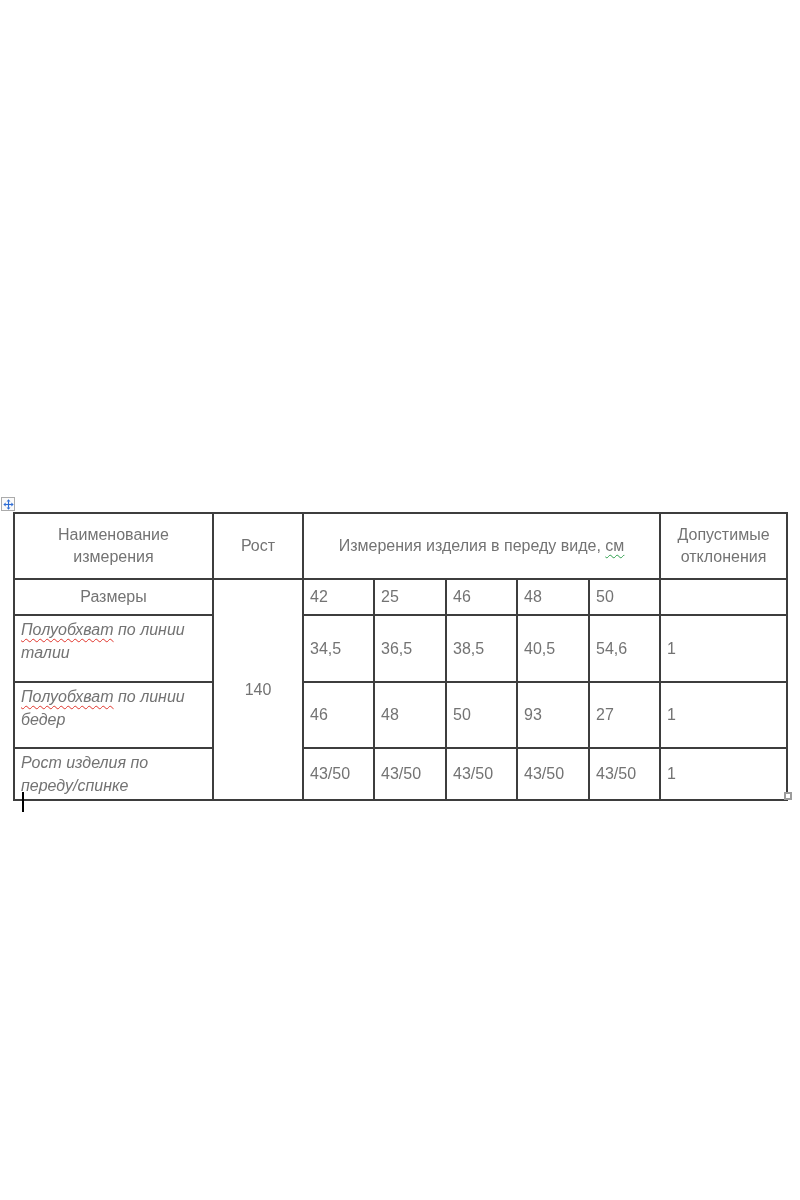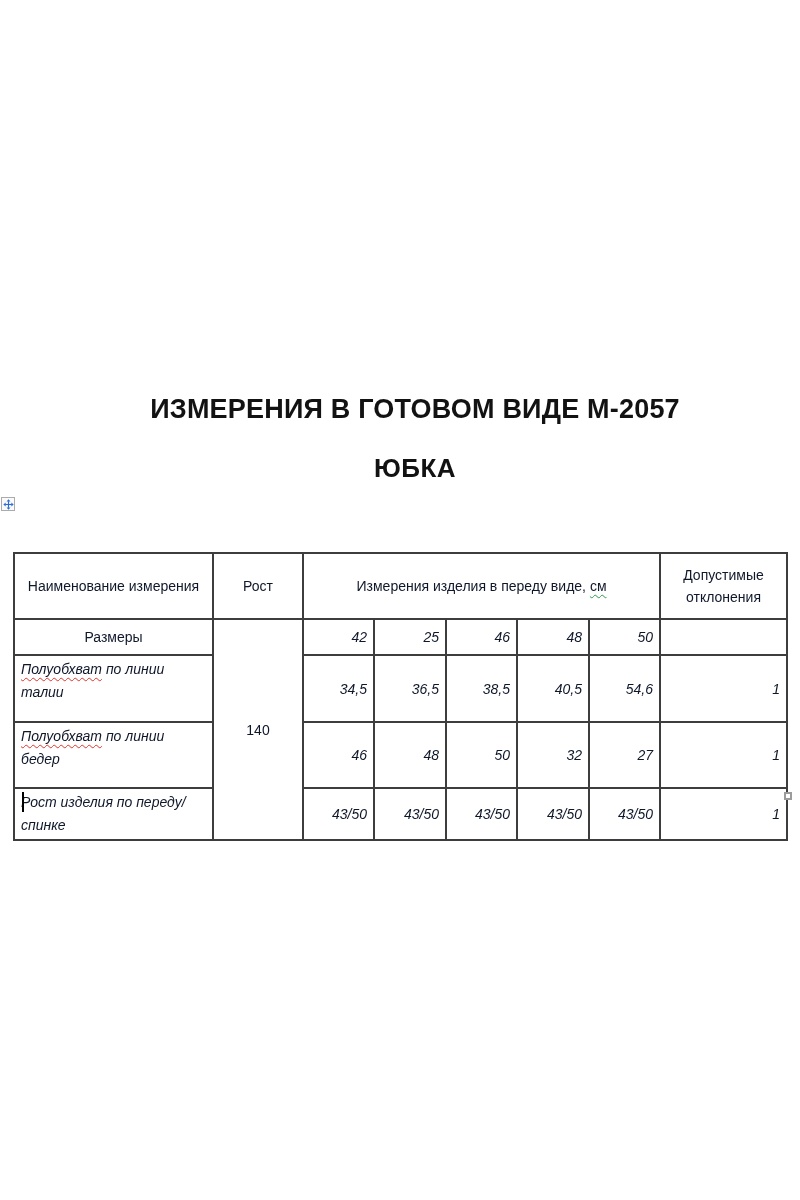--- a/index.html
+++ b/index.html
@@ -22,37 +22,37 @@
     position:absolute; left:30px; top:452px; width:770px;
     margin:0; text-align:center;
     font-size:26px; font-weight:700; line-height:32px;
     color:#121212; letter-spacing:0.5px;
   }
 
   
   table.meas {
     position:absolute; left:13px; top:512px;
     border-collapse:collapse; table-layout:fixed;
-    font-size:14px; color:#0f172a;margin-top:40px;
+    font-size:16px; color:#737373;
   }
   table.meas td {
     border:2px solid #3d3d3d;
     padding:2px 6px;
     background:#ffffff;
     overflow:hidden;
   }
   .r-header td { height:60px; text-align:center; vertical-align:middle; line-height:22px; }
   .r-sizes  td { height:30px; }
   .r-waist  td { height:61px; }
   .r-hips   td { height:60px; }
   .r-length td { height:44px; }
 
   td.lbl  { text-align:left; vertical-align:top; line-height:23px; padding-top:3px;font-style:italic; }
   td.cnt  { text-align:center; vertical-align:middle; }
-  td.num  { text-align:right; vertical-align:middle;font-style:italic; }
+  td.num  { text-align:left; vertical-align:middle; }
 
   .sq-red {
     text-decoration-line:underline;
     text-decoration-style:wavy;
     text-decoration-color:#e0342b;
     text-decoration-thickness:1px;
     text-underline-offset:3px;
     text-decoration-skip-ink:none;
   }
   .sq-green {
@@ -88,22 +88,20 @@
     position:absolute; left:22px; top:792px;
     width:2px; height:20px;
     background:#000000;
   }
 </style>
 </head>
 <body>
 
 <div class="page">
 
-  <h1 class="doc-title">ИЗМЕРЕНИЯ В ГОТОВОМ ВИДЕ М-2057</h1>
-  <h2 class="doc-subtitle">ЮБКА</h2>
 
   <div class="move-handle" title="">
     <svg viewBox="0 0 16 16" aria-hidden="true">
       <g fill="#2a6ad4">
         <polygon points="8,0.5 5.2,3.8 10.8,3.8"></polygon>
         <polygon points="8,15.5 5.2,12.2 10.8,12.2"></polygon>
         <polygon points="0.5,8 3.8,5.2 3.8,10.8"></polygon>
         <polygon points="15.5,8 12.2,5.2 12.2,10.8"></polygon>
         <rect x="7.2" y="3.2" width="1.6" height="9.6"></rect>
         <rect x="3.2" y="7.2" width="9.6" height="1.6"></rect>
@@ -165,21 +163,21 @@
         <td class="num">1</td>
       </tr>
 
       <tr class="r-hips">
         <td class="lbl">
           <span class="sq-red">Полуобхват</span><span> по линии бедер</span>
         </td>
         <td class="num">46</td>
         <td class="num">48</td>
         <td class="num">50</td>
-        <td class="num">32</td>
+        <td class="num">93</td>
         <td class="num">27</td>
         <td class="num">1</td>
       </tr>
 
       <tr class="r-length">
         <td class="lbl">
           <span>Рост изделия по переду/спинке</span>
         </td>
         <td class="num">43/50</td>
         <td class="num">43/50</td>

